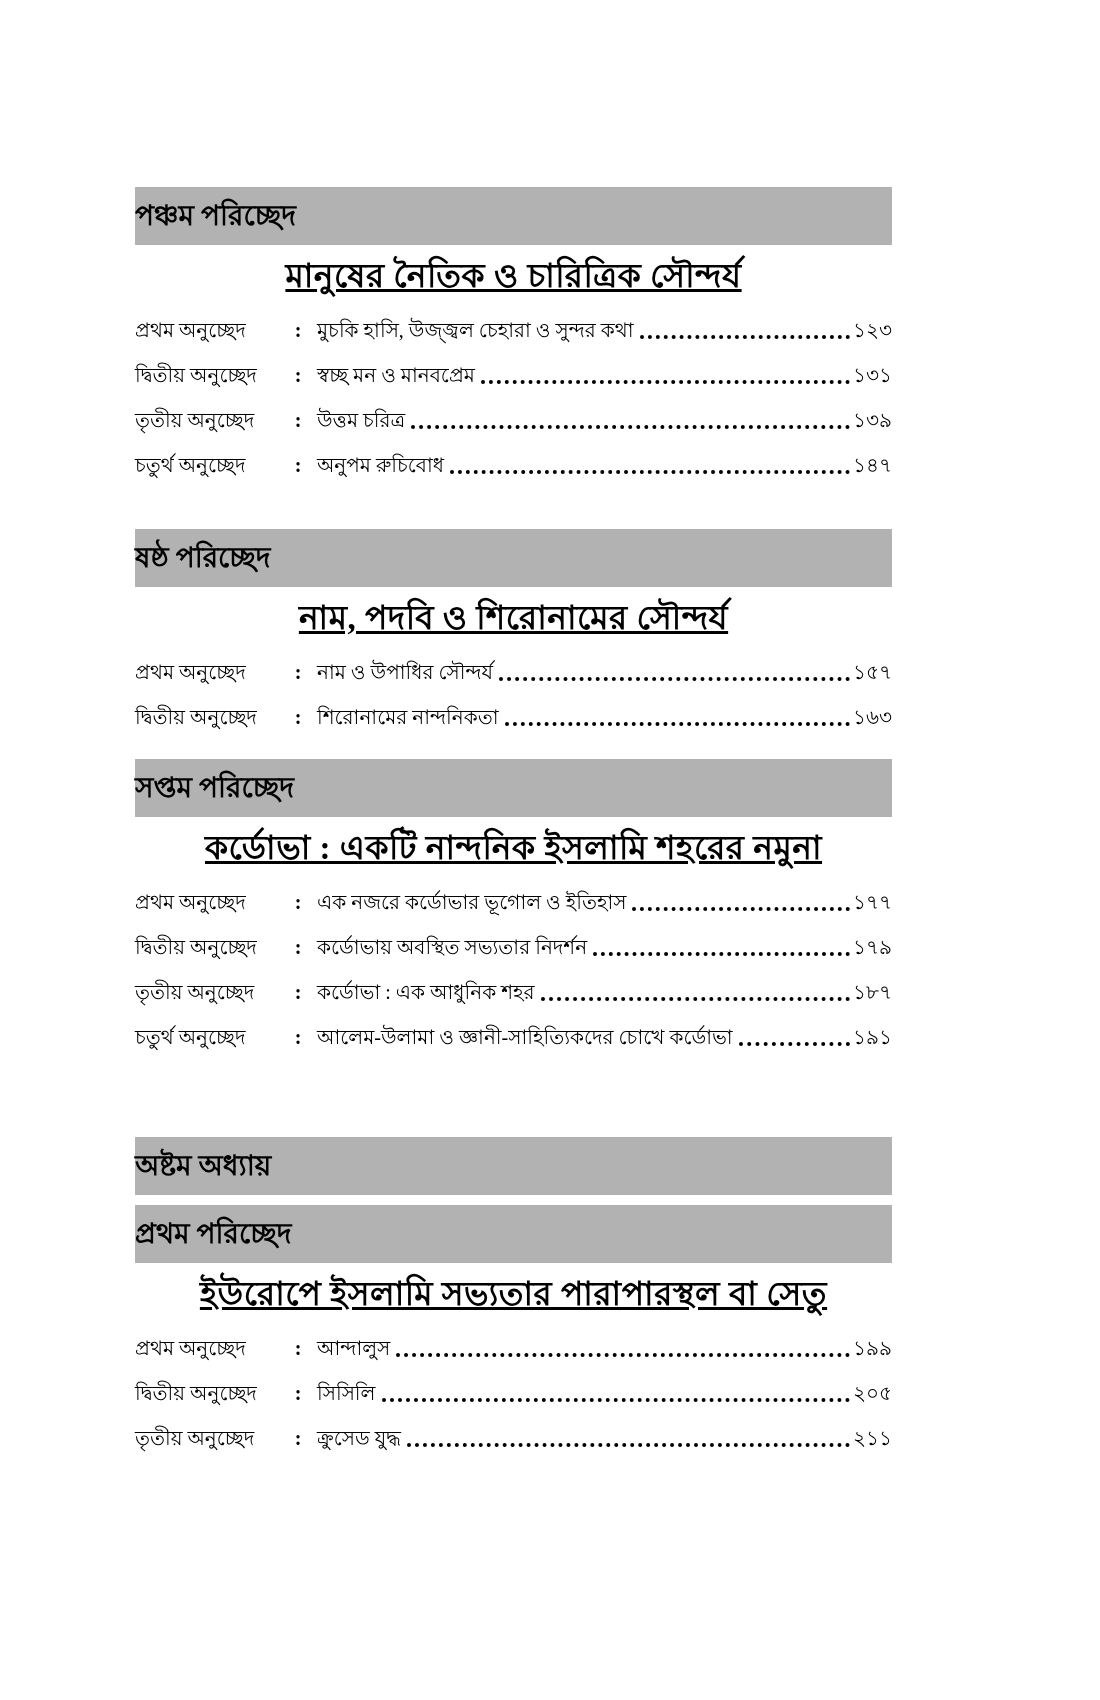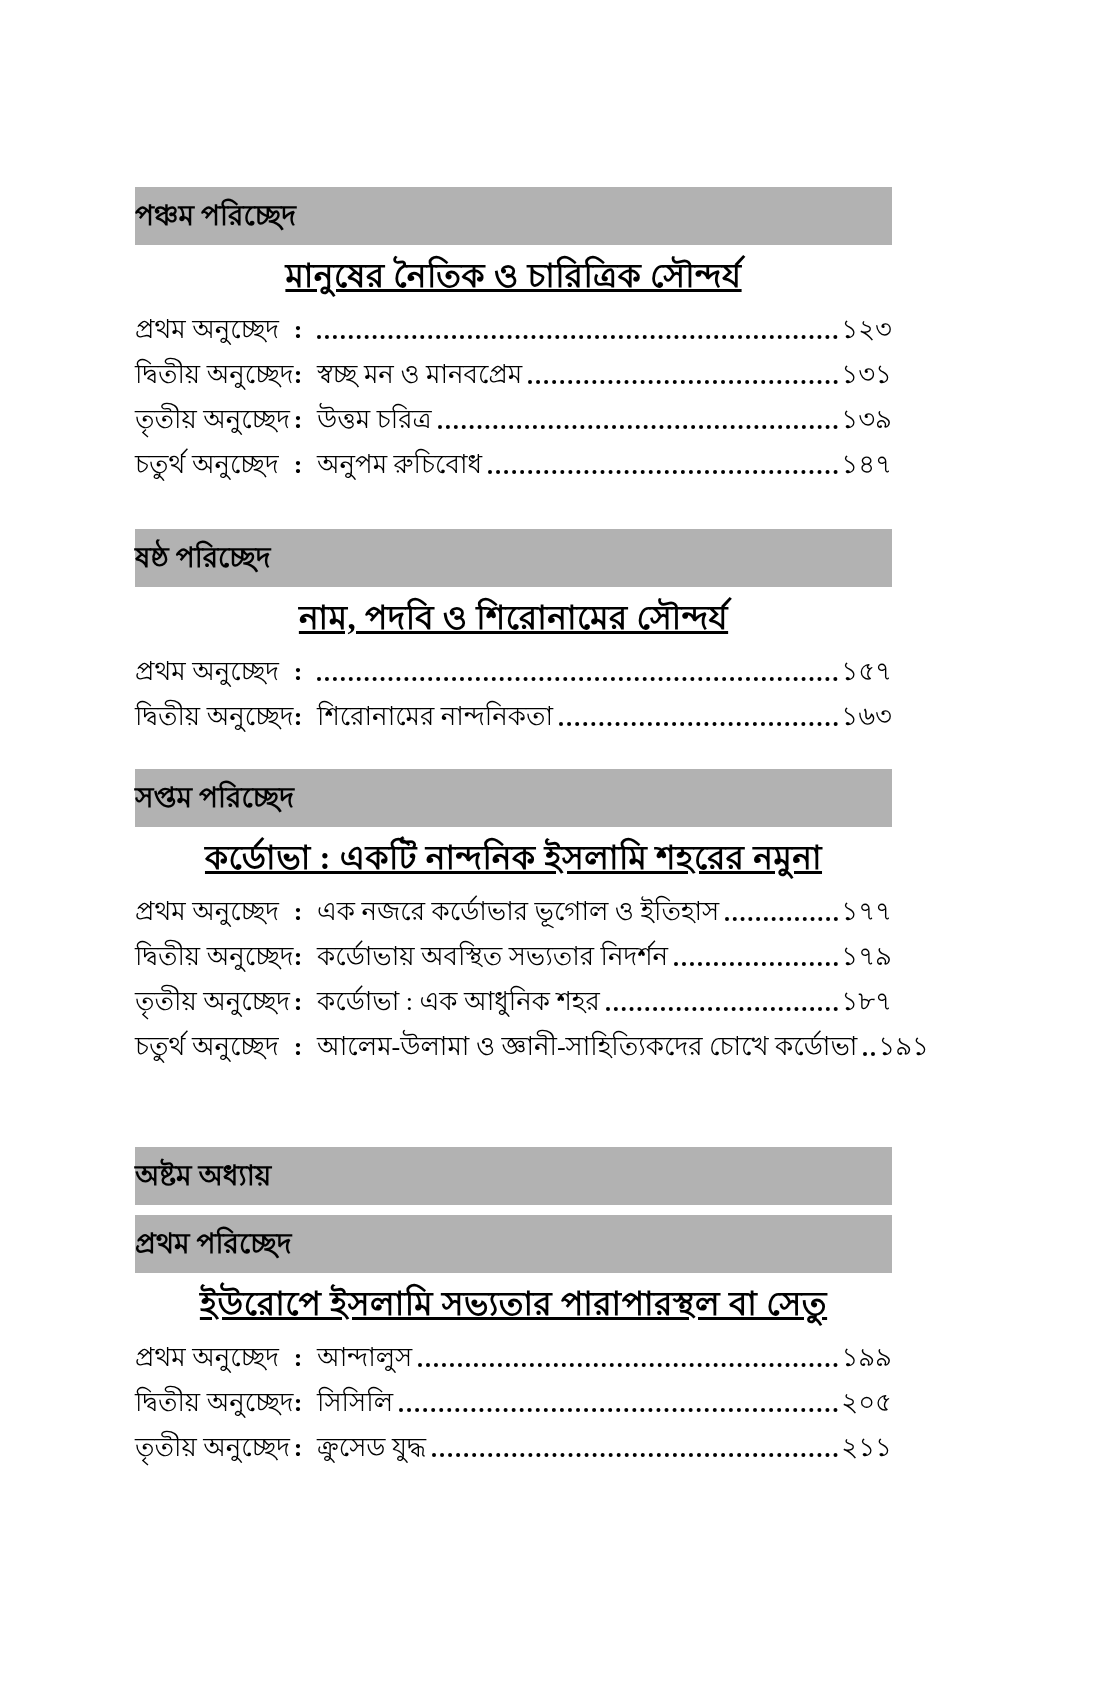--- a/index.html
+++ b/index.html
@@ -21,21 +21,21 @@
     background: #ffffff;
   }
   .content {
     position: absolute;
     left: 135px;
     top: 187px;
     width: 757px;
   }
   .section { margin: 0; }
   .sec-gap-sm  { margin-top: 46px; }
-  .sec-gap-xs  { margin-top: 34px; }
+  .sec-gap-xs  { margin-top: 24px; }
   .sec-gap-lg  { margin-top: 82px; }
   .sec-gap-tight { margin-top: 10px; }
 
   .bar {
     background: #b2b2b2;
     text-align: left;
     font-size: 28px;
     font-weight: bold;
     line-height: 34px;
     padding: 12px 0 12px 0;
@@ -46,21 +46,21 @@
     font-weight: bold;
     line-height: 44px;
     margin: 9px 0 5px 0;
     letter-spacing: 0.5px;
     text-decoration: underline;
   }
   .entries { margin-top: 4px; }
   .entry {
     display: flex;
     align-items: flex-end;
-    font-size: 26px;
+    font-size: 20px;
     line-height: 36px;
     height: 45px;
   }
   .entry .label {
     width: 150px;
     flex-shrink: 0;
     white-space: nowrap;
   }
   .entry .colon {
     width: 26px;
@@ -91,20 +91,21 @@
 
     <div class="section">
       <div class="bar">
         <span>পঞ্চম পরিচ্ছেদ</span>
       </div>
       <div class="sec-title">মানুষের নৈতিক ও চারিত্রিক সৌন্দর্য</div>
       <div class="entries">
         <div class="entry">
           <span class="label">প্রথম অনুচ্ছেদ</span>
           <span class="colon">:</span>
+          <span class="etext">মুচকি হাসি, উজ্জ্বল চেহারা ও সুন্দর কথা</span>
           <span class="leader"></span>
           <span class="pagenum">১২৩</span>
         </div>
         <div class="entry">
           <span class="label">দ্বিতীয় অনুচ্ছেদ</span>
           <span class="colon">:</span>
           <span class="etext">স্বচ্ছ মন ও মানবপ্রেম</span>
           <span class="leader"></span>
           <span class="pagenum">১৩১</span>
         </div>
@@ -127,20 +128,21 @@
 
     <div class="section sec-gap-sm">
       <div class="bar">
         <span>ষষ্ঠ পরিচ্ছেদ</span>
       </div>
       <div class="sec-title">নাম, পদবি ও শিরোনামের সৌন্দর্য</div>
       <div class="entries">
         <div class="entry">
           <span class="label">প্রথম অনুচ্ছেদ</span>
           <span class="colon">:</span>
+          <span class="etext">নাম ও উপাধির সৌন্দর্য</span>
           <span class="leader"></span>
           <span class="pagenum">১৫৭</span>
         </div>
         <div class="entry">
           <span class="label">দ্বিতীয় অনুচ্ছেদ</span>
           <span class="colon">:</span>
           <span class="etext">শিরোনামের নান্দনিকতা</span>
           <span class="leader"></span>
           <span class="pagenum">১৬৩</span>
         </div>

